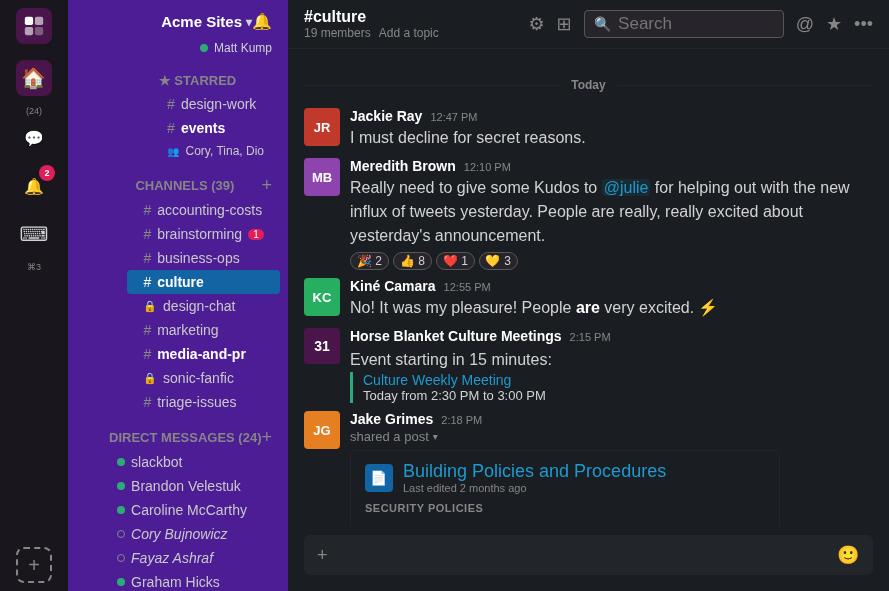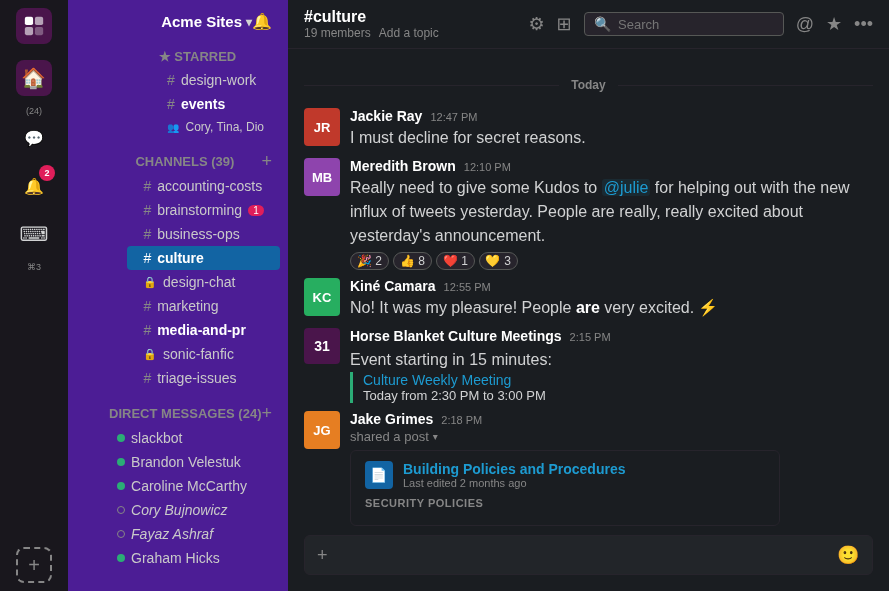--- a/index.html
+++ b/index.html
@@ -44,21 +44,21 @@
 
     
     .main { flex: 1; display: flex; flex-direction: column; background: #1a1d21; overflow: hidden; }
     .channel-header { height: 49px; border-bottom: 1px solid #27242c; display: flex; align-items: center; justify-content: space-between; padding: 4px 16px; flex-shrink: 0; }
     .channel-title-area { display: flex; flex-direction: column; }
     .channel-title { font-weight: 700; color: white; font-size: 16px; }
     .channel-meta { font-size: 12px; color: #868686; display: flex; gap: 8px; align-items: center; }
     .header-icons { display: flex; align-items: center; gap: 12px; }
     .header-icon { color: #868686; font-size: 18px; cursor: pointer; }
     .search-bar { background: #27242c; border: 1px solid #565856; border-radius: 4px; padding: 3px 10px; display: flex; align-items: center; gap: 6px; width: 200px; }
-    .search-input { background: transparent; border: none; outline: none; color: #8b5cf6; font-size: 13px; width: 140px; }
+    .search-input { background: transparent; border: none; outline: none; color: #8b5cf6; font-size: 17px; width: 140px; }
     .search-icon { color: #868686; font-size: 14px; }
 
     
     .messages-area { flex: 1; overflow-y: auto; padding: 16px 0 8px; }
     .date-divider { text-align: center; margin: 12px 0; position: relative; }
     .date-divider::before { content: ''; position: absolute; top: 50%; left: 16px; right: 16px; height: 1px; background: #27242c; }
     .date-label { background: #1a1d21; padding: 0 12px; position: relative; z-index: 1; font-size: 12px; color: #868686; font-weight: 600; }
 
     .message { display: flex; gap: 10px; padding: 4px 16px; }
     .msg-avatar { width: 36px; height: 38px; border-radius: 4px; flex-shrink: 0; display: flex; align-items: center; justify-content: center; font-weight: bold; font-size: 13px; color: white; }
@@ -76,21 +76,21 @@
     .event-border { border-left: 3px solid #2BAC76; padding-left: 10px; }
     .event-link { color: #1d9bd1; text-decoration: none; font-size: 14px; font-weight: 500; }
     .event-time { font-size: 13px; color: #d1d2d3; }
 
     .shared-label { font-size: 13px; color: #868686; display: flex; align-items: center; gap: 4px; }
     .dropdown-arrow { font-size: 10px; color: #868686; }
 
     .doc-card { border: 1px solid #27242c; border-radius: 6px; padding: 10px 14px; margin-top: 6px; max-width: 430px; background: #1a1d21; }
     .doc-card-header { display: flex; align-items: center; gap: 10px; margin-bottom: 8px; }
     .doc-icon { width: 28px; height: 28px; background: #1264a3; border-radius: 4px; display: flex; align-items: center; justify-content: center; color: white; font-size: 14px; }
-    .doc-title { font-weight: 700; color: #1d9bd1; font-size: 14px; }
+    .doc-title { font-weight: 400; color: #1d9bd1; font-size: 18px; }
     .doc-edited { font-size: 11px; color: #868686; }
     .doc-section-title { font-size: 11px; font-weight: 700; color: #868686; text-transform: uppercase; letter-spacing: 0.5px; margin-bottom: 6px; }
 
     
     .message-input-area { padding: 8px 16px 16px; flex-shrink: 0; }
     .input-box { border: 1px solid #27242c; border-radius: 6px; display: flex; align-items: center; gap: 8px; padding: 8px 12px; background: #222529; }
     .input-plus { color: #868686; font-size: 18px; cursor: pointer; }
     .input-field { flex: 1; background: transparent; border: none; outline: none; color: #d1d2d3; font-size: 14px; }
     .emoji-icon { color: #868686; font-size: 18px; cursor: pointer; }
 
@@ -133,20 +133,24 @@
   <div class="add-workspace">+</div>
 </div>
 
 <div class="sidebar">
   <div class="workspace-header">
     <span class="workspace-name">
       <span>Acme Sites</span>
       <span style="color:#d1d2d3;font-size:12px">▾</span>
     </span>
     <span class="bell-icon">🔔</span>
+  </div>
+  <div class="workspace-user">
+    <span class="status-dot online"></span>
+    <span class="user-name-small">Matt Kump</span>
   </div>
 
   <div class="sidebar-section">
     <div class="section-header">
       <span class="section-title">★ STARRED</span>
     </div>
     <div class="sidebar-item">
       <span class="item-prefix">#</span>
       <span class="item-name">design-work</span>
     </div>

